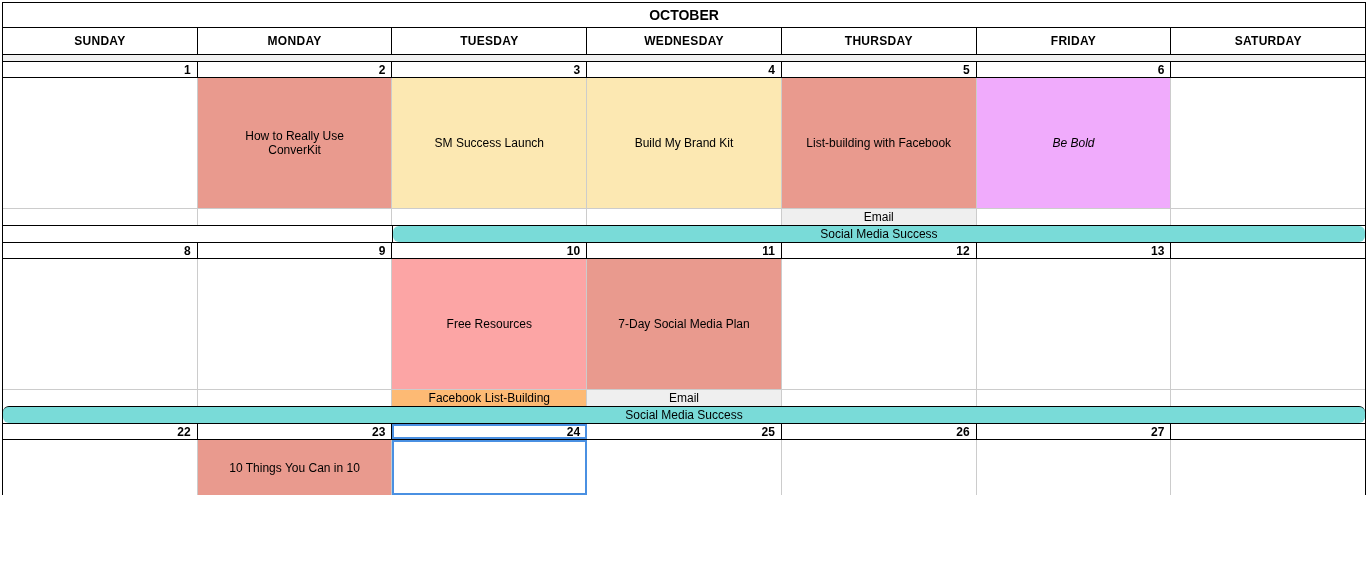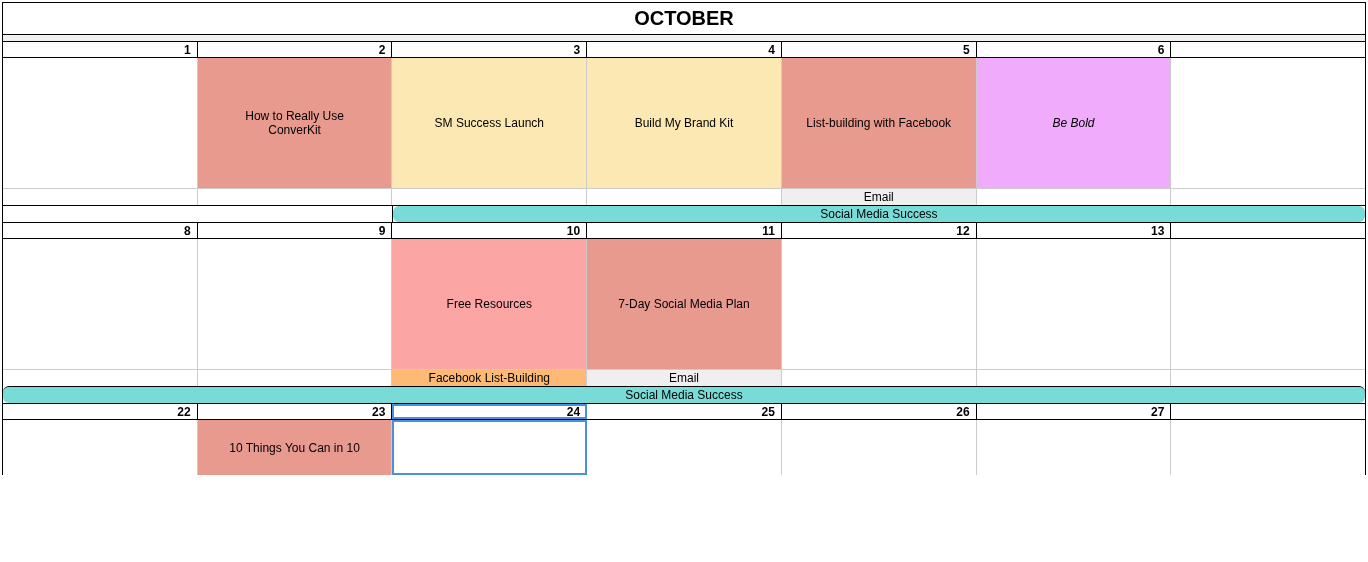--- a/index.html
+++ b/index.html
@@ -10,21 +10,21 @@
     background: #fff;
     padding: 2px;
   }
   .calendar {
     width: 1364px;
     border-collapse: collapse;
   }
   .month-title {
     text-align: center;
     font-weight: bold;
-    font-size: 20px;
+    font-size: 14px;
     border: 1px solid #000;
     padding: 4px 0;
   }
   .day-headers {
     display: flex;
   }
   .day-header {
     flex: 1;
     text-align: center;
     font-weight: bold;
@@ -105,20 +105,29 @@
   .c-orange{ background: #fdba74; }
   .sel-border { outline: 2px solid #4a90e2; outline-offset: -2px; }
 </style>
 </head>
 <body>
 
 <div class="calendar">
 
   <div class="month-title">OCTOBER</div>
 
+  <div class="day-headers">
+    <div class="day-header">SUNDAY</div>
+    <div class="day-header">MONDAY</div>
+    <div class="day-header">TUESDAY</div>
+    <div class="day-header">WEDNESDAY</div>
+    <div class="day-header">THURSDAY</div>
+    <div class="day-header">FRIDAY</div>
+    <div class="day-header">SATURDAY</div>
+  </div>
 
   <div class="gap-row"></div>
 
   <div class="week">
     <div class="date-row">
       <div class="date-cell">1</div>
       <div class="date-cell">2</div>
       <div class="date-cell">3</div>
       <div class="date-cell">4</div>
       <div class="date-cell">5</div>

